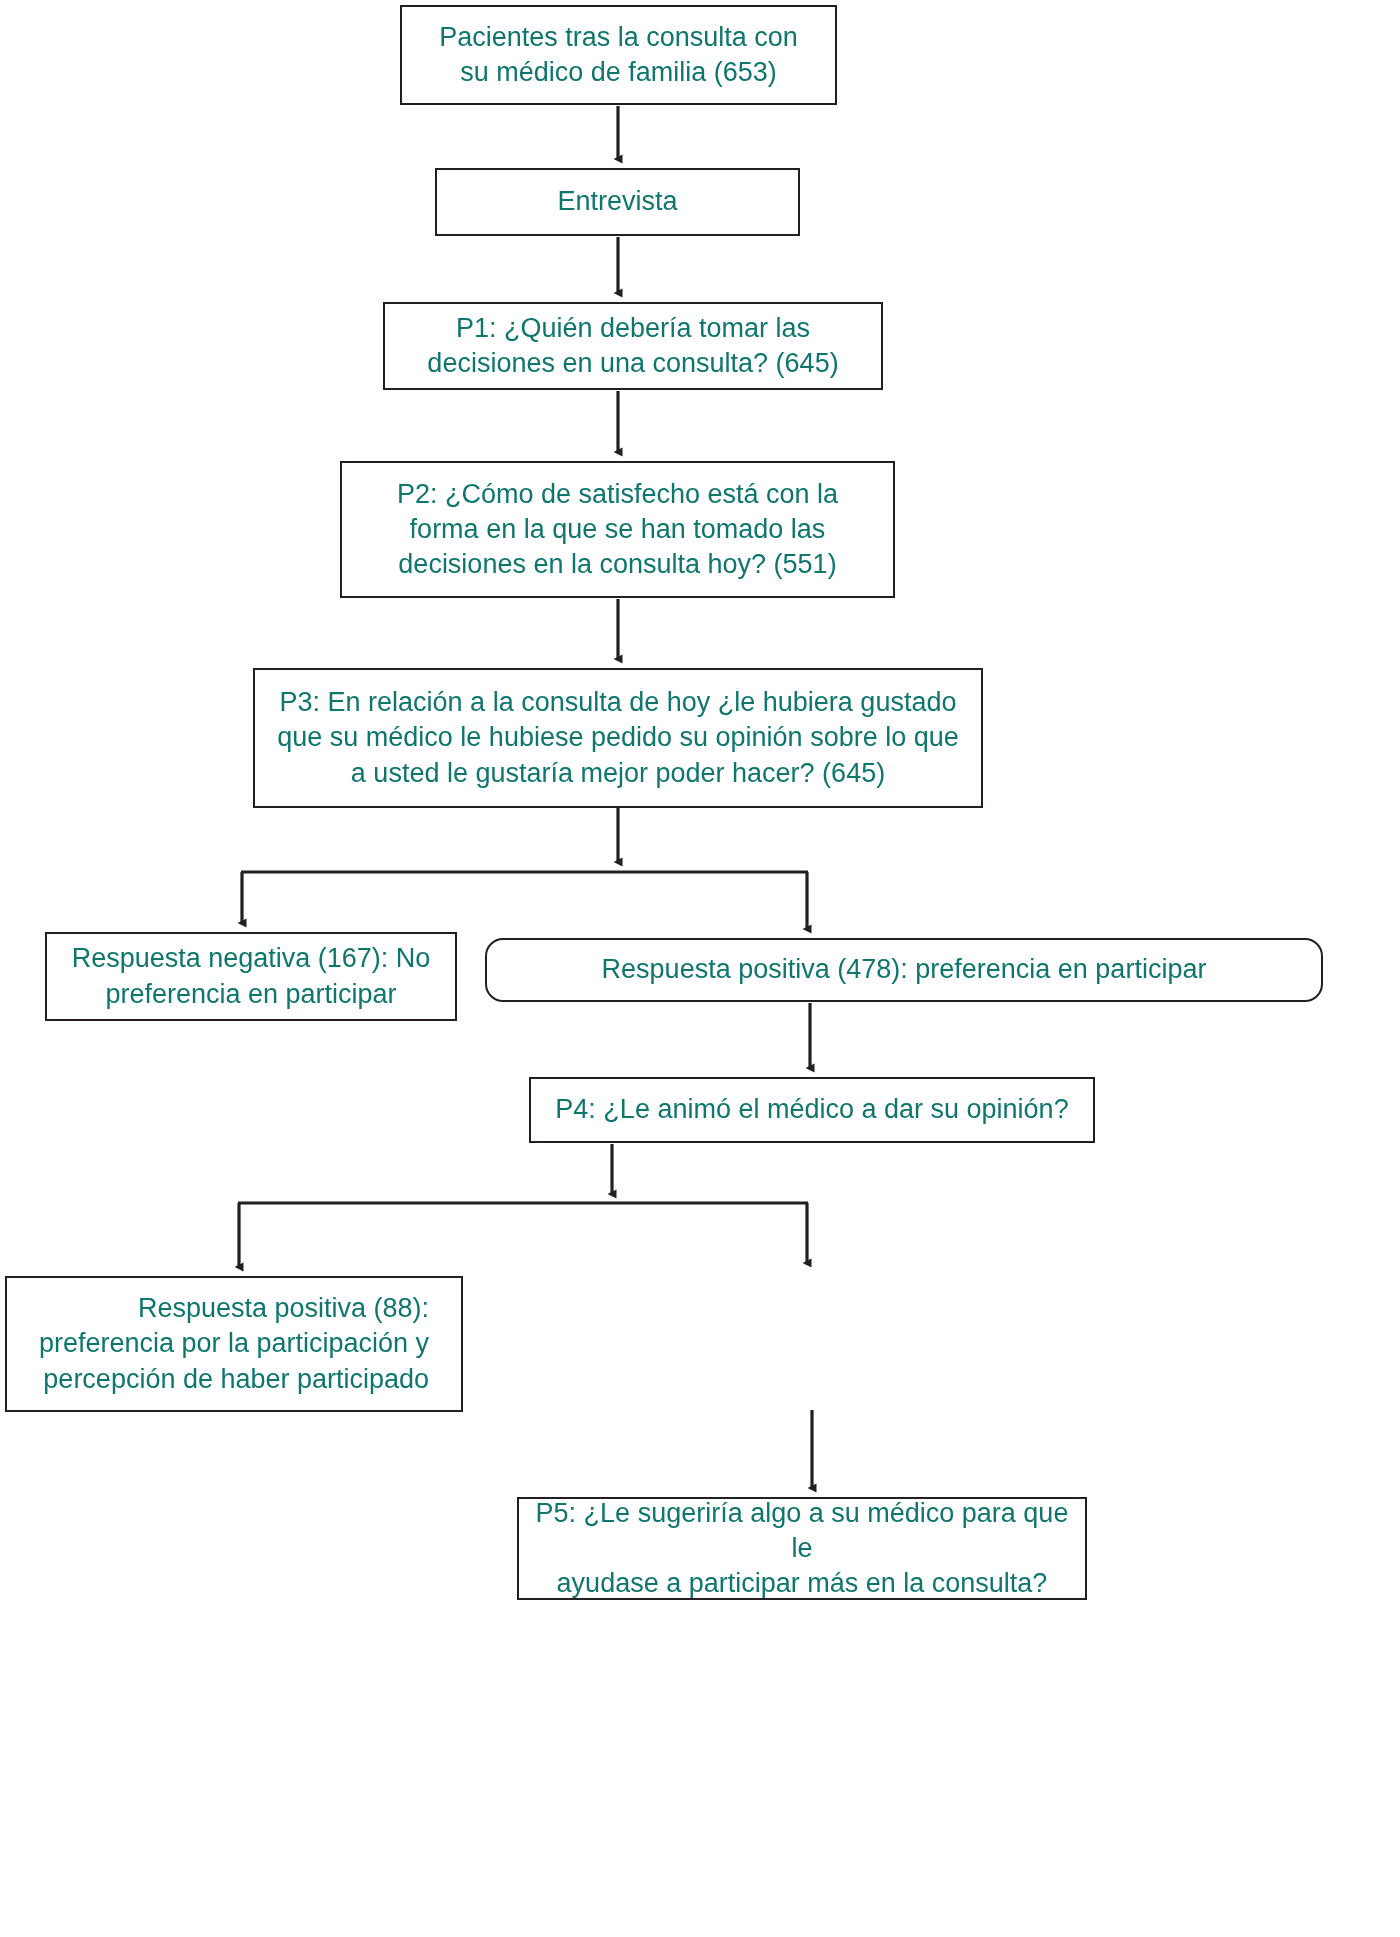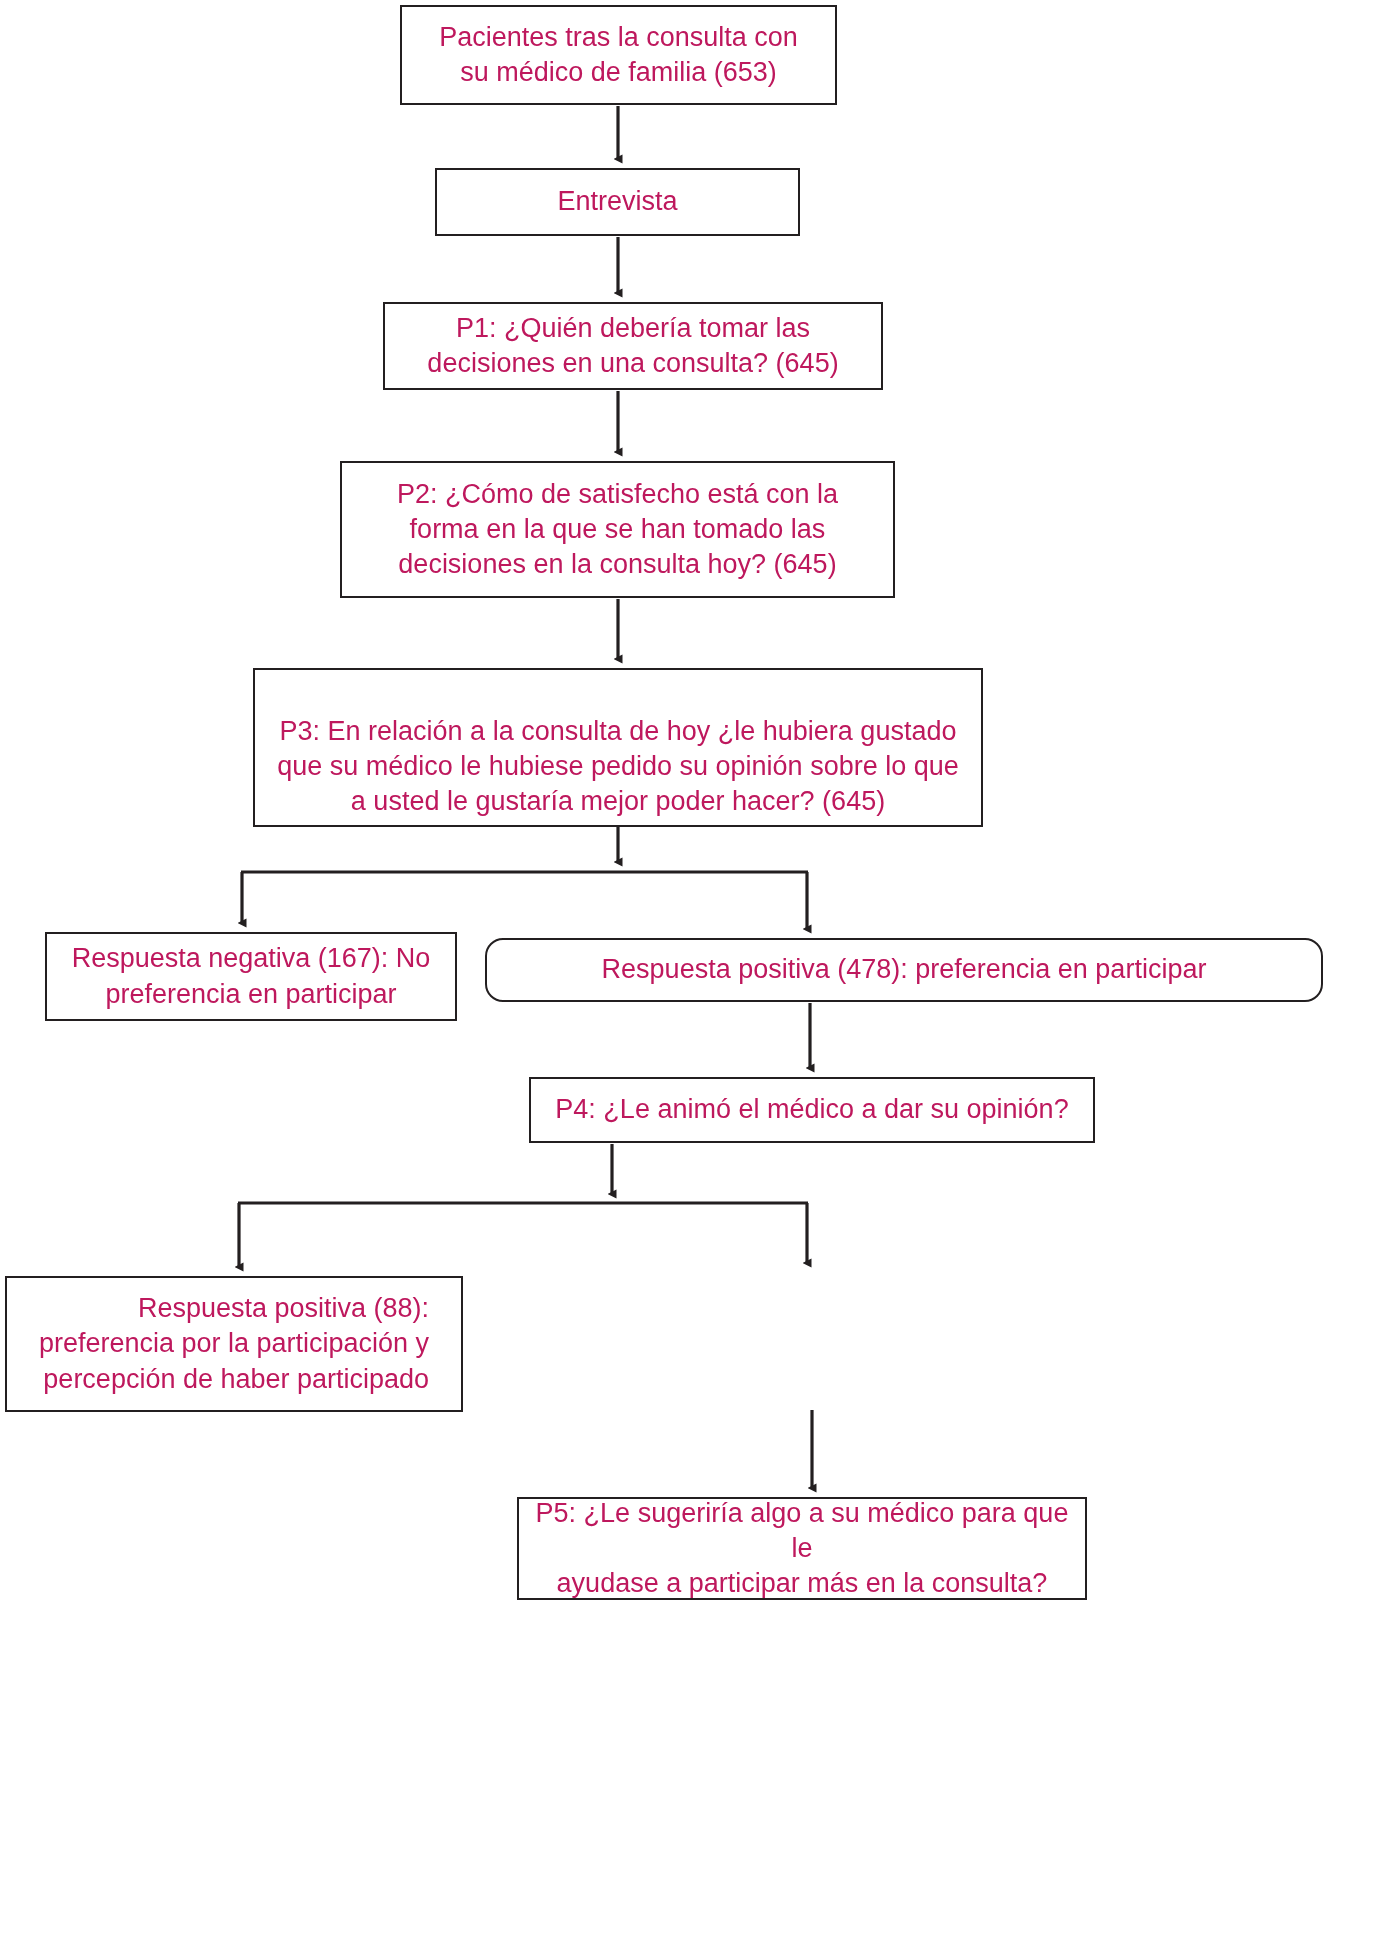--- a/index.html
+++ b/index.html
@@ -25,40 +25,40 @@
   }
   .node {
     position: absolute;
     box-sizing: border-box;
     border: 2px solid #231f20;
     background: #ffffff;
     display: flex;
     align-items: center;
     justify-content: center;
     text-align: center;
-    color: #be185d;
+    color: #0f766e;
     font-size: 27px;
     line-height: 1.30;
     padding: 6px 12px;
   }
   .node .txt {
     display: block;
     white-space: pre-line;
   }
   .node.bold {
     font-weight: normal;
     text-align: center;
   }
 
   
   #n-pacientes   { left: 400px;  top: 5px;    width: 437px;  height: 100px; }
   #n-entrevista  { left: 435px;  top: 168px;  width: 365px;  height: 68px;  }
   #n-p1          { left: 368px;  top: 302px;  width: 500px;  height: 88px; margin-left: 15px;  }
   #n-p2          { left: 340px;  top: 461px;  width: 555px;  height: 137px; }
-  #n-p3          { left: 253px;  top: 668px;  width: 730px;  height: 159px; align-items: flex-end; }
+  #n-p3          { left: 253px;  top: 668px;  width: 730px;  height: 140px; }
   #n-resp-neg167 { left: 45px;   top: 932px;  width: 412px;  height: 89px;  }
   #n-resp-pos478 { left: 485px;  top: 938px;  width: 838px;  height: 64px; border-radius: 18px;  }
   #n-p4          { left: 529px;  top: 1077px; width: 566px;  height: 66px; text-align: right;  }
   #n-resp-pos88  { left: 5px;    top: 1276px; width: 458px;  height: 136px; text-align: right; }
   #n-resp-neg390 { left: 541px;  top: 1272px; width: 545px;  height: 137px; }
   #n-p5          { left: 517px;  top: 1497px; width: 570px;  height: 103px; }
 </style>
 </head>
 <body>
 
@@ -104,21 +104,21 @@
   </div>
 
   <div class="node" id="n-p1">
     <span class="txt">P1: ¿Quién debería tomar las
 decisiones en una consulta? (645)</span>
   </div>
 
   <div class="node" id="n-p2">
     <span class="txt">P2: ¿Cómo de satisfecho está con la
 forma en la que se han tomado las
-decisiones en la consulta hoy? (645)</span>
+decisiones en la consulta hoy? (551)</span>
   </div>
 
   <div class="node" id="n-p3">
     <span class="txt">P3: En relación a la consulta de hoy ¿le hubiera gustado
 que su médico le hubiese pedido su opinión sobre lo que
 a usted le gustaría mejor poder hacer? (645)</span>
   </div>
 
   <div class="node" id="n-resp-neg167">
     <span class="txt">Respuesta negativa (167): No

